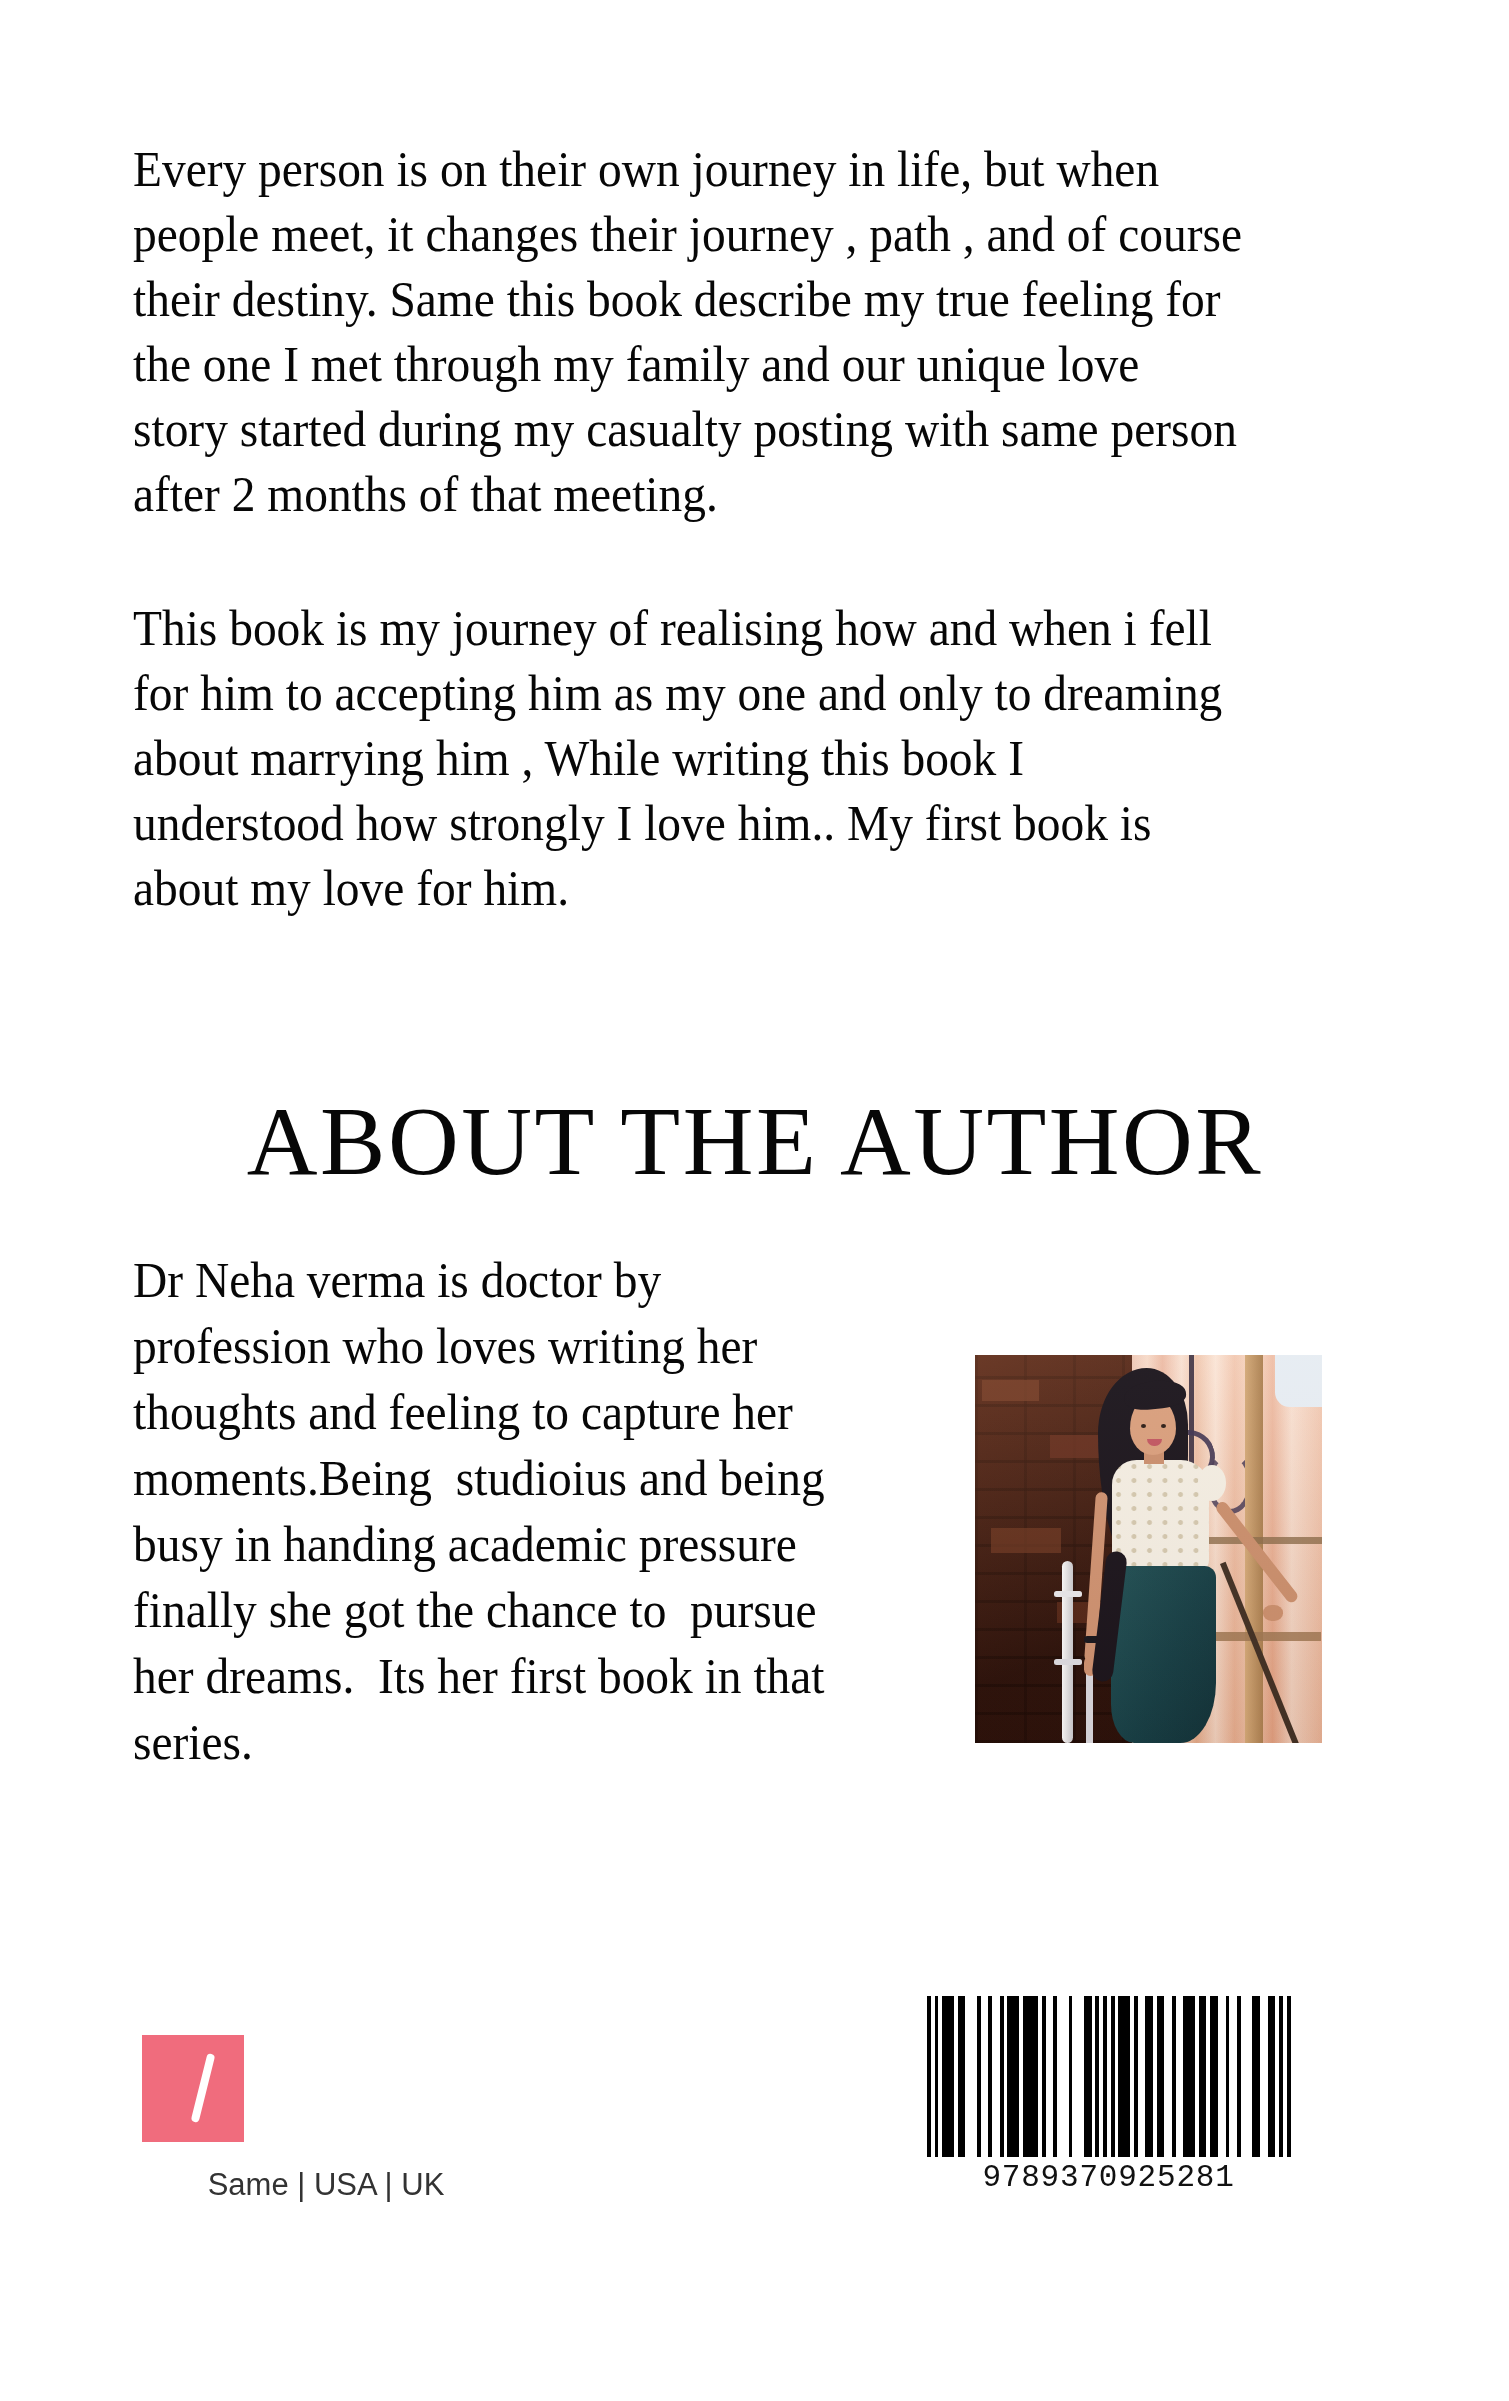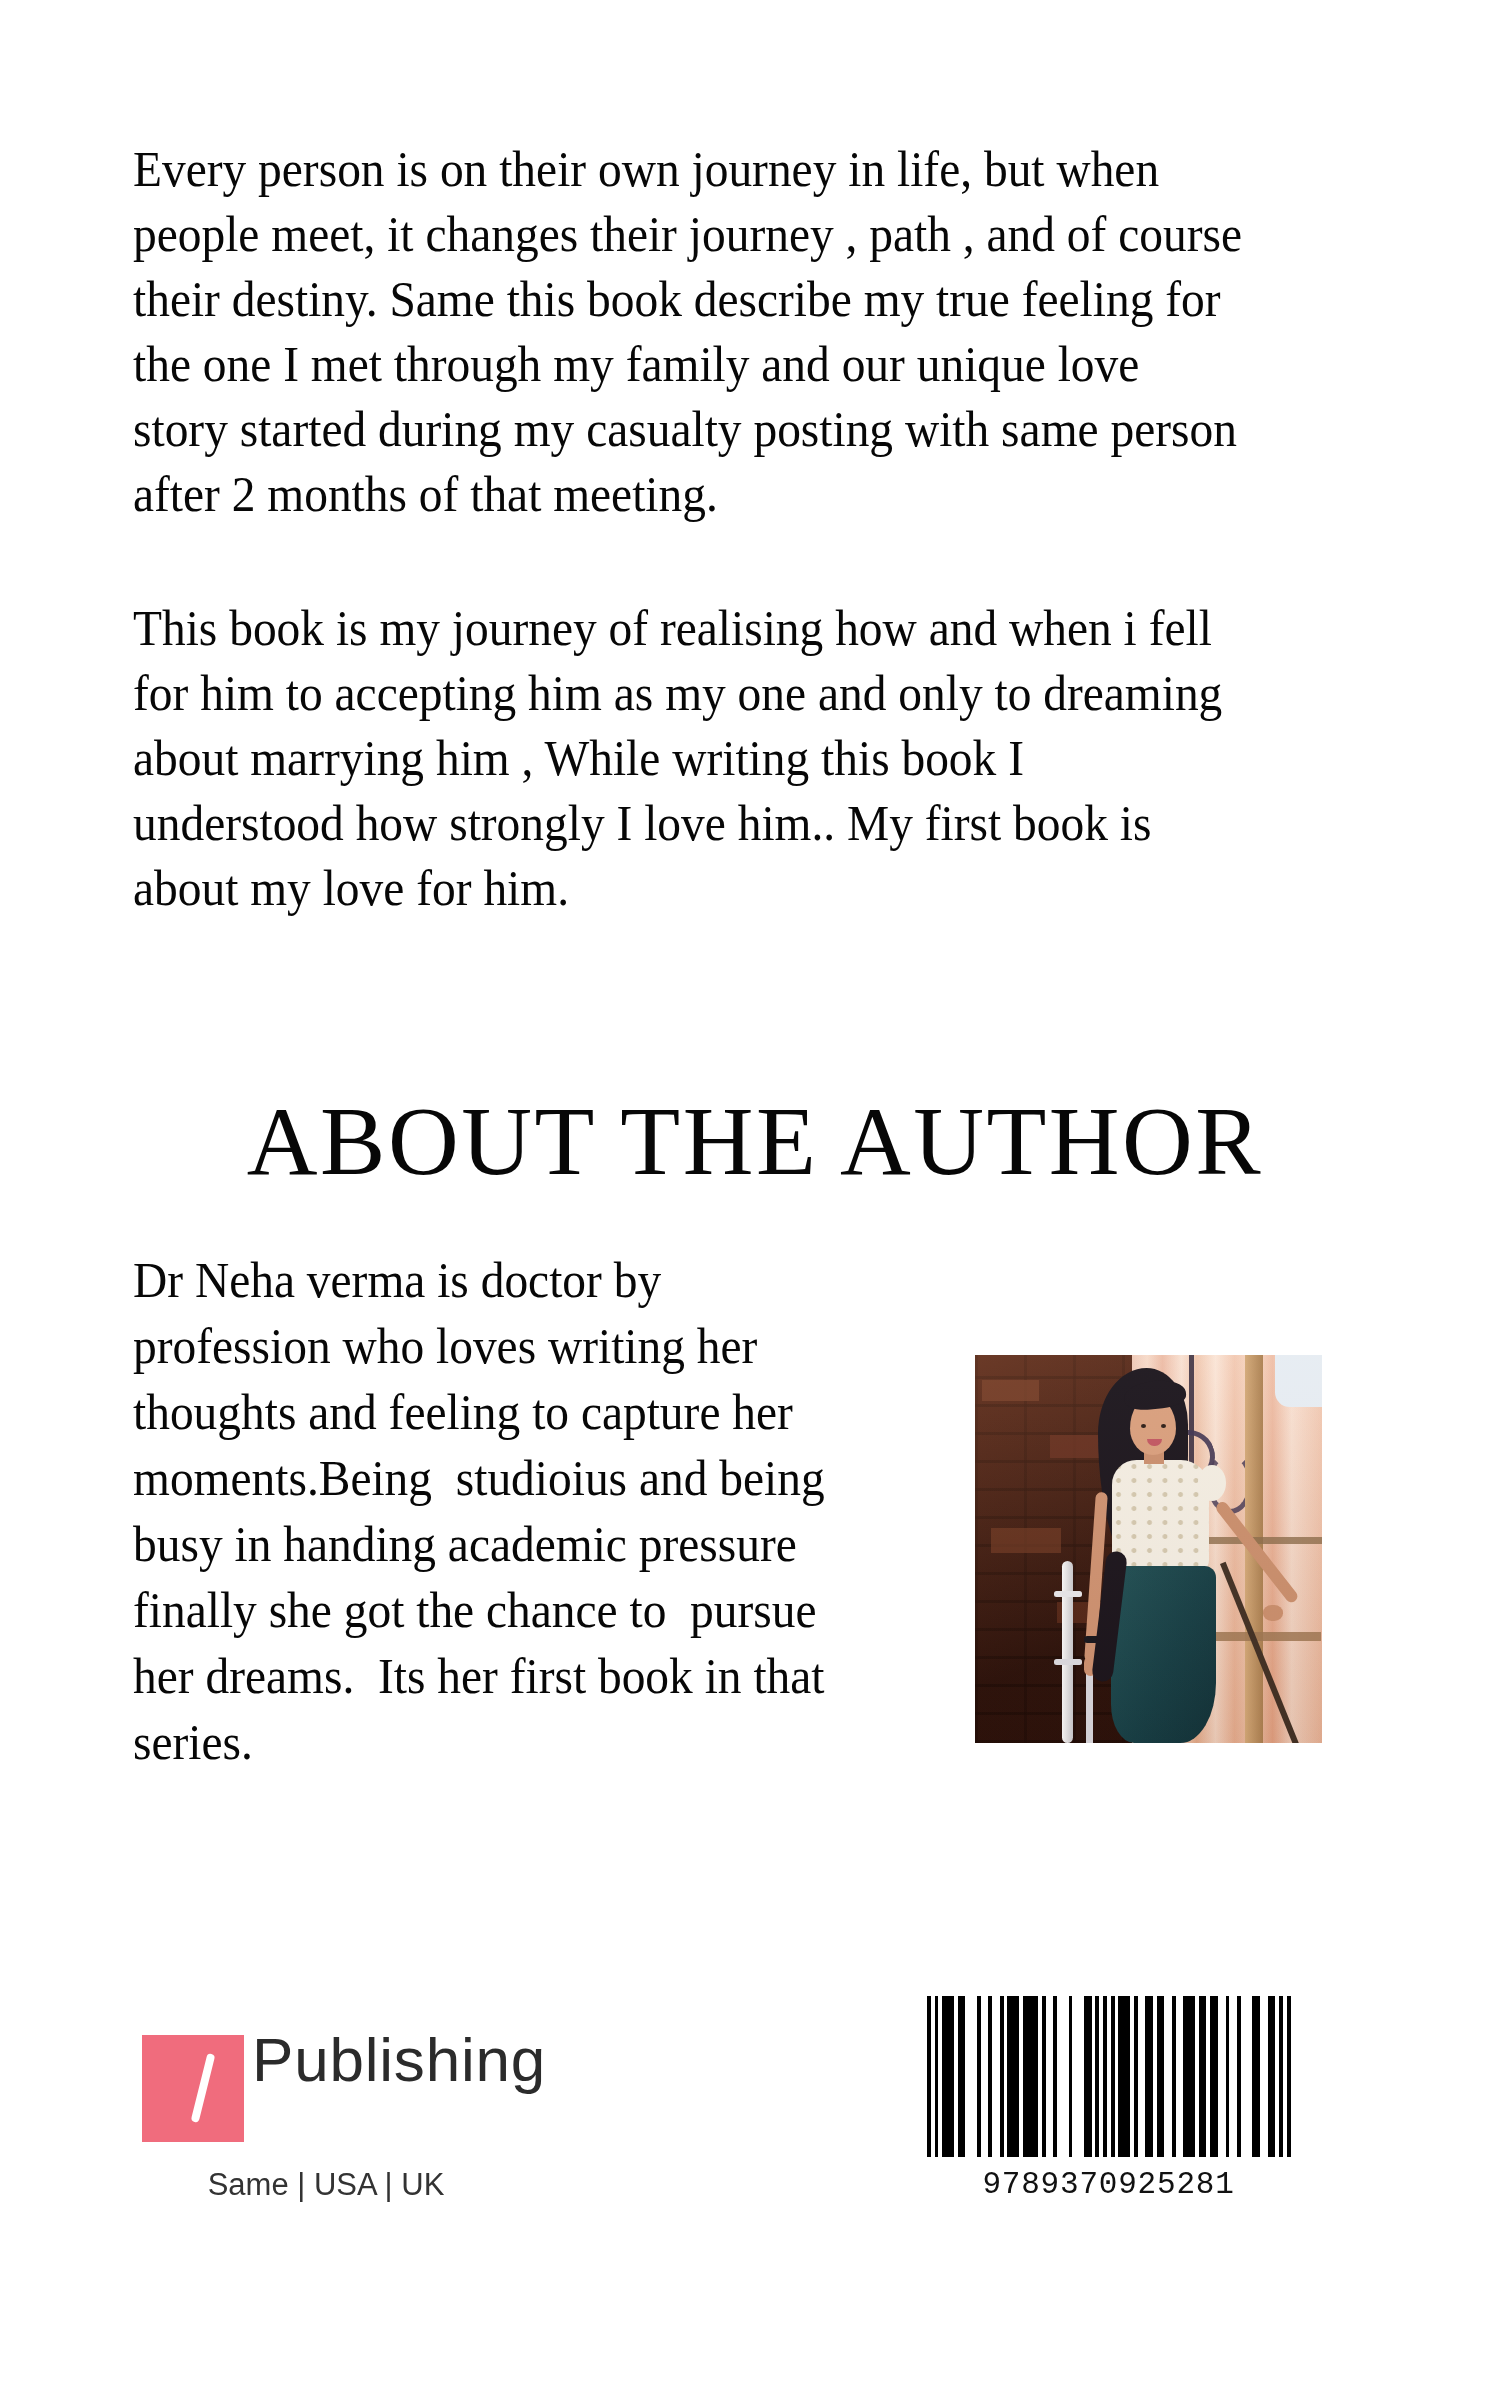--- a/index.html
+++ b/index.html
@@ -71,21 +71,21 @@
   .logo-text{position:absolute;left:252px;top:2028px;font-family:"Liberation Sans","DejaVu Sans",sans-serif;
      font-weight:300;font-size:62px;line-height:63px;color:#2b2b2b;letter-spacing:0.8px;}
   .regions{position:absolute;left:142px;top:2167px;width:368px;text-align:center;
      font-family:"Liberation Sans","DejaVu Sans",sans-serif;font-size:31px;color:#333;}
 
   
   .barcode{position:absolute;left:927px;top:1996px;width:363px;}
   .bars{display:flex;width:363px;height:161px;}
   .module{flex:1;}
   .module.on{background:#000;}
-  .isbn{margin-top:10px;text-align:center;font-family:"Liberation Mono","DejaVu Sans Mono",monospace;
+  .isbn{margin-top:3px;text-align:center;font-family:"Liberation Mono","DejaVu Sans Mono",monospace;
      font-size:31px;color:#111;letter-spacing:0.8px;}
 </style>
 </head>
 <body>
 
 <div class="page">
 
   <section class="para para-1"><div class="line">Every person is on their own journey in life, but when</div><div class="line">people meet, it changes their journey , path , and of course</div><div class="line">their destiny. Same this book describe my true feeling for</div><div class="line">the one I met through my family and our unique love</div><div class="line">story started during my casualty posting with same person</div><div class="line">after 2 months of that meeting.</div></section>
 
   <section class="para para-2"><div class="line">This book is my journey of realising how and when i fell</div><div class="line">for him to accepting him as my one and only to dreaming</div><div class="line">about marrying him , While writing this book I</div><div class="line">understood how strongly I love him.. My first book is</div><div class="line">about my love for him.</div></section>
@@ -131,21 +131,20 @@
     <div class="ph-eye e1"></div>
     <div class="ph-eye e2"></div>
     <div class="ph-mouth"></div>
     <div class="ph-tint"></div>
   </div>
 
   <div class="logo-square" style="background: rgb(240, 108, 125);">
     <div class="logo-slash"></div>
   </div>
   <div class="logo-text">
-    <div>Publishing</div>
   </div>
   <div class="regions">Same | USA | UK</div>
 
   <div class="barcode">
     <div class="bars">
         <div class="module on"></div>
         <div class="module"></div>
         <div class="module on"></div>
         <div class="module"></div>
         <div class="module on"></div>

